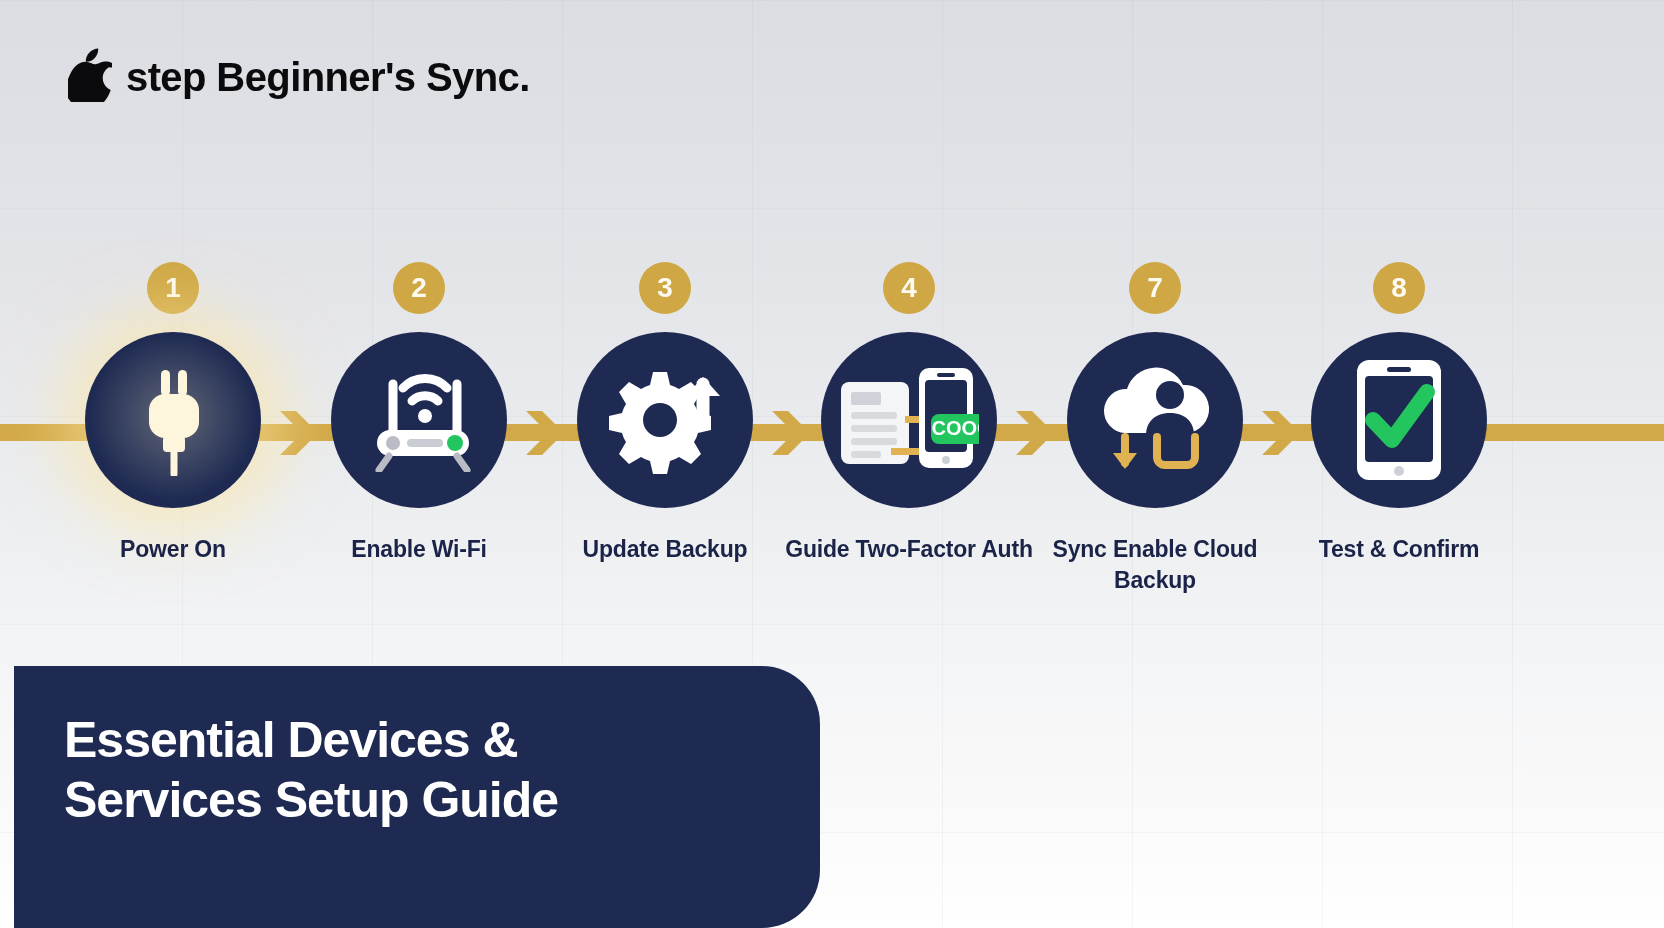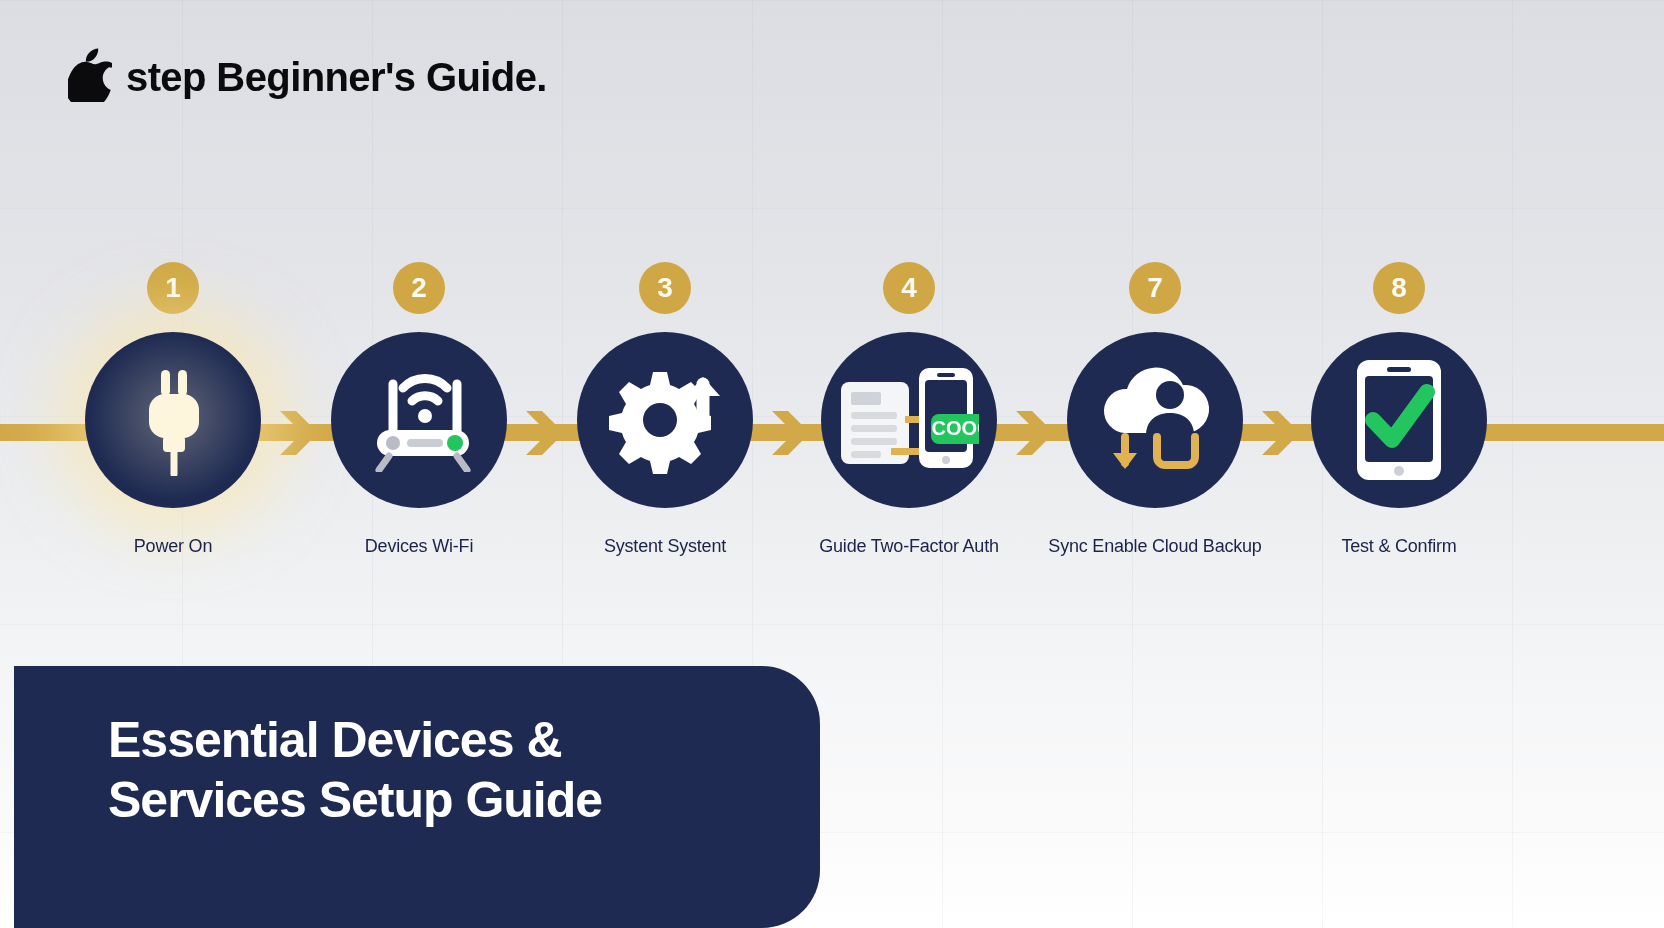--- a/index.html
+++ b/index.html
@@ -116,22 +116,22 @@
     border-radius: 50%;
     background: radial-gradient(circle at 50% 48%, rgba(255,243,205,0.30) 0%, rgba(255,243,205,0.0) 62%);
   }
 
   .caption {
     position: absolute;
     left: 50%;
     transform: translateX(-50%);
     top: 272px;
     width: 260px;
-    font-size: 18px;
-    font-weight: normal;
+    font-size: 23px;
+    font-weight: bold;
     color: #1b2448;
     line-height: 1.36;
     letter-spacing: -0.2px;
   }
 
   
   .chevron {
     position: absolute;
     top: 409px;
     width: 46px;
@@ -153,38 +153,37 @@
   .banner-text {
     position: absolute;
     left: 50px;
     top: 44px;
     color: #ffffff;
     font-size: 50px;
     font-weight: bold;
     line-height: 1.20;
     letter-spacing: -1px;
     white-space: pre-line;
-    margin-left: 44px;
   }
 </style>
 </head>
 <body>
 
 <div id="stage">
 
   <div class="grid"></div>
 
   <div class="header">
     <span class="apple-logo">
       <svg width="44" height="54" viewBox="0 0 44 54">
         <path fill="#0b0b0d" d="M30.2 0.6c0.3 3.4-1.1 6.7-3.2 9.1-2.2 2.5-5.7 4.4-9.1 4.1-0.4-3.3 1.2-6.8 3.3-9 2.2-2.4 5.9-4.2 9-4.2z"></path>
         <path fill="#0b0b0d" d="M41.3 18.9c-0.4 0.2-6.7 3.8-6.6 11.2 0.1 8.9 7.9 11.8 8 11.9-0.1 0.2-1.2 4.3-4.1 8.5-2.5 3.6-5.1 7.2-9.2 7.3-4 0.1-5.3-2.4-9.9-2.4-4.6 0-6 2.3-9.8 2.5-3.9 0.1-6.9-3.9-9.4-7.5C-4.8 45-0.9 29.3 5.3 20.7c3-4.2 7.4-6.9 12.1-7 3.8-0.1 7.5 2.6 9.8 2.6 2.3 0 6.7-3.2 11.3-2.7 1.9 0.1 7.3 0.8 10.7 5.8l-7.9 0z"></path>
       </svg>
     </span>
-    <span class="header-title">step Beginner's Guide.</span>
+    <span class="header-title">step Beginner's Sync.</span>
   </div>
 
   <div class="rail"></div>
 
   <svg class="chevron" style="left:278px" viewBox="0 0 46 48">
     <path fill="#d2a948" d="M2 2 L24 24 L2 46 L18 46 L40 24 L18 2 Z"></path>
   </svg>
   <svg class="chevron" style="left:524px" viewBox="0 0 46 48">
     <path fill="#d2a948" d="M2 2 L24 24 L2 46 L18 46 L40 24 L18 2 Z"></path>
   </svg>
@@ -224,36 +223,36 @@
           <path d="M49 33 a19 19 0 0 1 26 0" stroke="#ffffff" stroke-width="9" fill="none" stroke-linecap="round"></path>
           <circle cx="62" cy="48" r="7" fill="#ffffff"></circle>
           <rect x="14" y="62" width="92" height="26" rx="13" fill="#ffffff"></rect>
           <circle cx="30" cy="75" r="7" fill="#b9bcc4"></circle>
           <rect x="44" y="71" width="36" height="8" rx="4" fill="#c9ccd3"></rect>
           <circle cx="92" cy="75" r="8" fill="#22c55e"></circle>
           <path d="M26 88 L16 102" stroke="#b9bcc4" stroke-width="7" stroke-linecap="round"></path>
           <path d="M94 88 L104 102" stroke="#b9bcc4" stroke-width="7" stroke-linecap="round"></path>
         </svg>
       </div>
-      <div class="caption">Devices Wi-Fi</div>
+      <div class="caption">Enable Wi-Fi</div>
     </div>
 
     <div class="step" style="left:540px; top:262px">
       <div class="badge">3</div>
       <div class="disc">
         <svg width="116" height="108" viewBox="0 0 116 108">
           <g fill="#ffffff">
             <path d="M46 6 h14 l3 13 a30 30 0 0 1 9 4 l12-7 10 10 -7 12 a30 30 0 0 1 4 9 l13 3 v14 l-13 3 a30 30 0 0 1 -4 9 l7 12 -10 10 -12 -7 a30 30 0 0 1 -9 4 l-3 13 h-14 l-3 -13 a30 30 0 0 1 -9 -4 l-12 7 -10 -10 7 -12 a30 30 0 0 1 -4 -9 l-13 -3 v-14 l13 -3 a30 30 0 0 1 4 -9 l-7 -12 10 -10 12 7 a30 30 0 0 1 9 -4 z"></path>
           </g>
           <circle cx="53" cy="54" r="17" fill="#1e2a52"></circle>
           <path d="M96 56 L96 18" stroke="#ffffff" stroke-width="13" stroke-linecap="round"></path>
           <path d="M79 30 L96 11 L113 30 Z" fill="#ffffff"></path>
         </svg>
       </div>
-      <div class="caption">Systent Systent</div>
+      <div class="caption">Update Backup</div>
     </div>
 
     <div class="step" style="left:784px; top:262px">
       <div class="badge">4</div>
       <div class="disc">
         <svg width="140" height="120" viewBox="0 0 140 120">
 
           <path d="M10 22 h52 a8 8 0 0 1 8 8 v66 a8 8 0 0 1 -8 8 h-52 a8 8 0 0 1 -8 -8 v-66 a8 8 0 0 1 8 -8 z" fill="#f4f5f7"></path>
           <rect x="12" y="32" width="30" height="13" rx="2" fill="#cfd2d8"></rect>
           <rect x="12" y="52" width="46" height="7" rx="3" fill="#d8dade"></rect>

